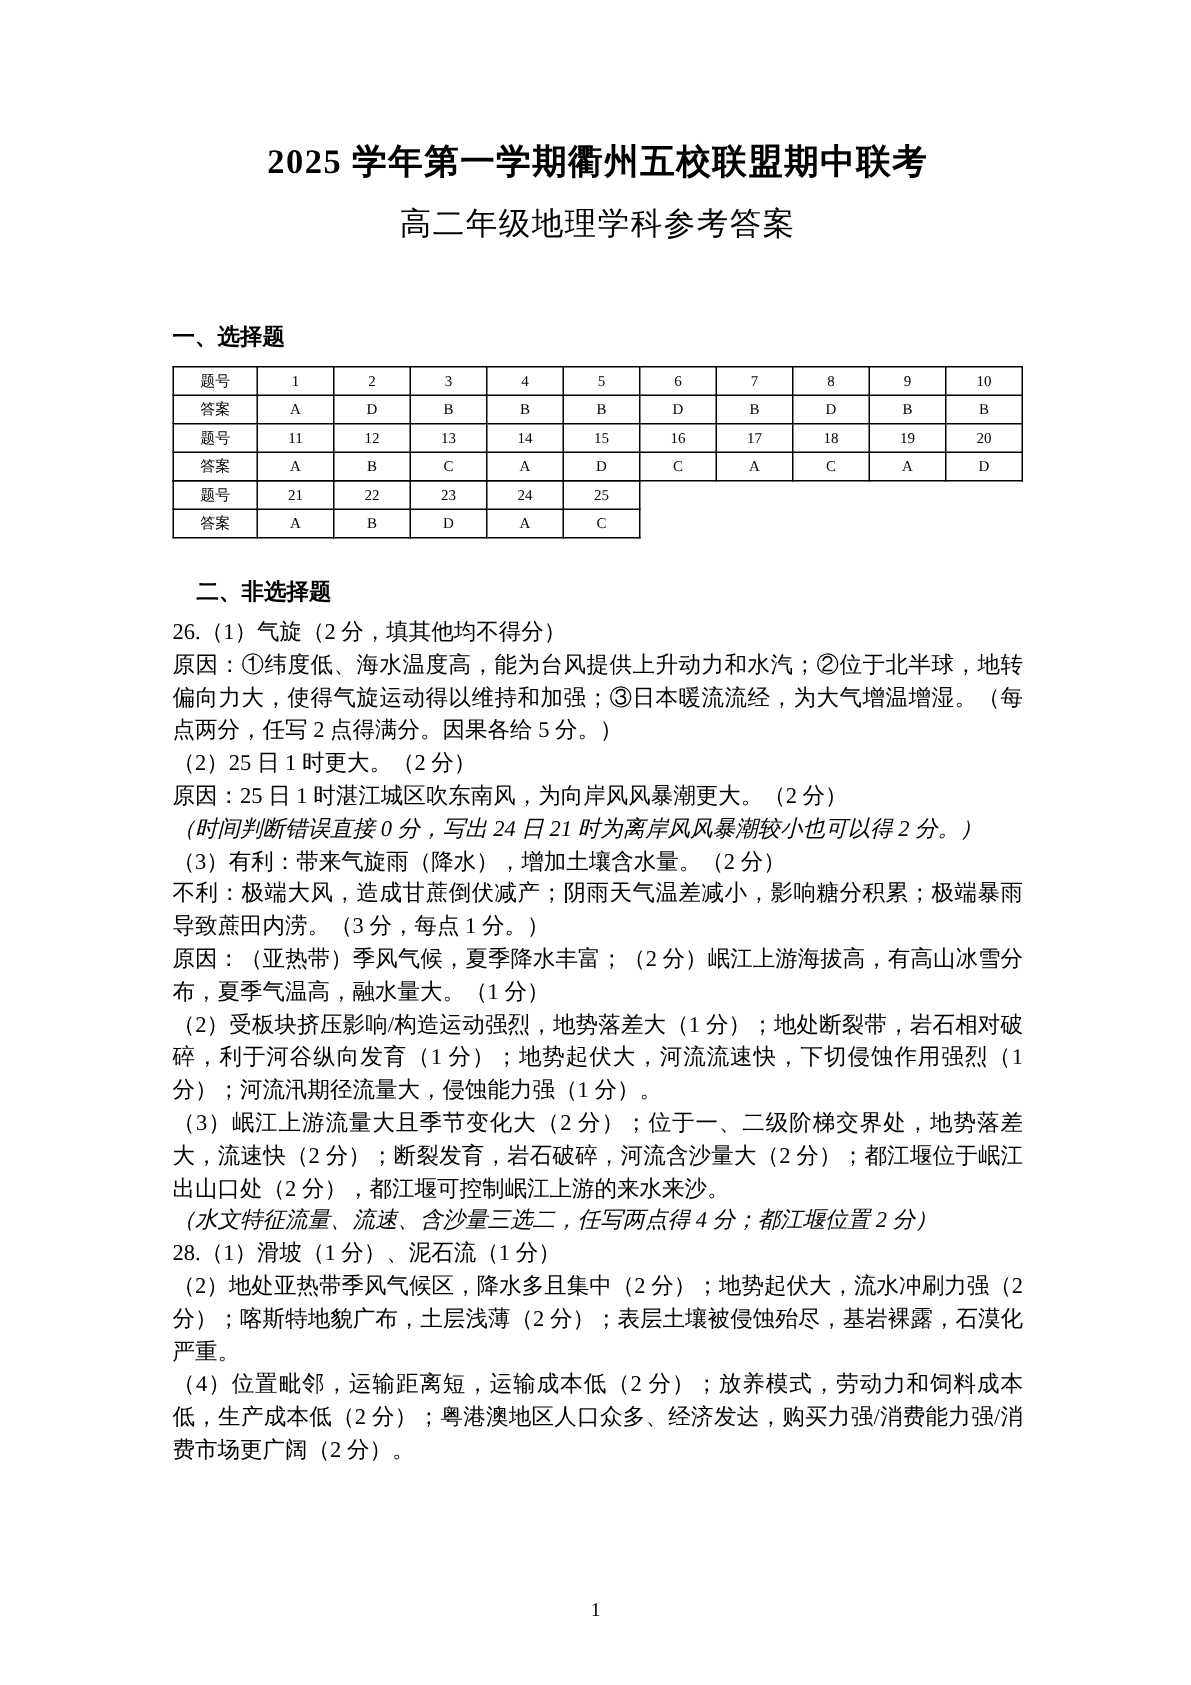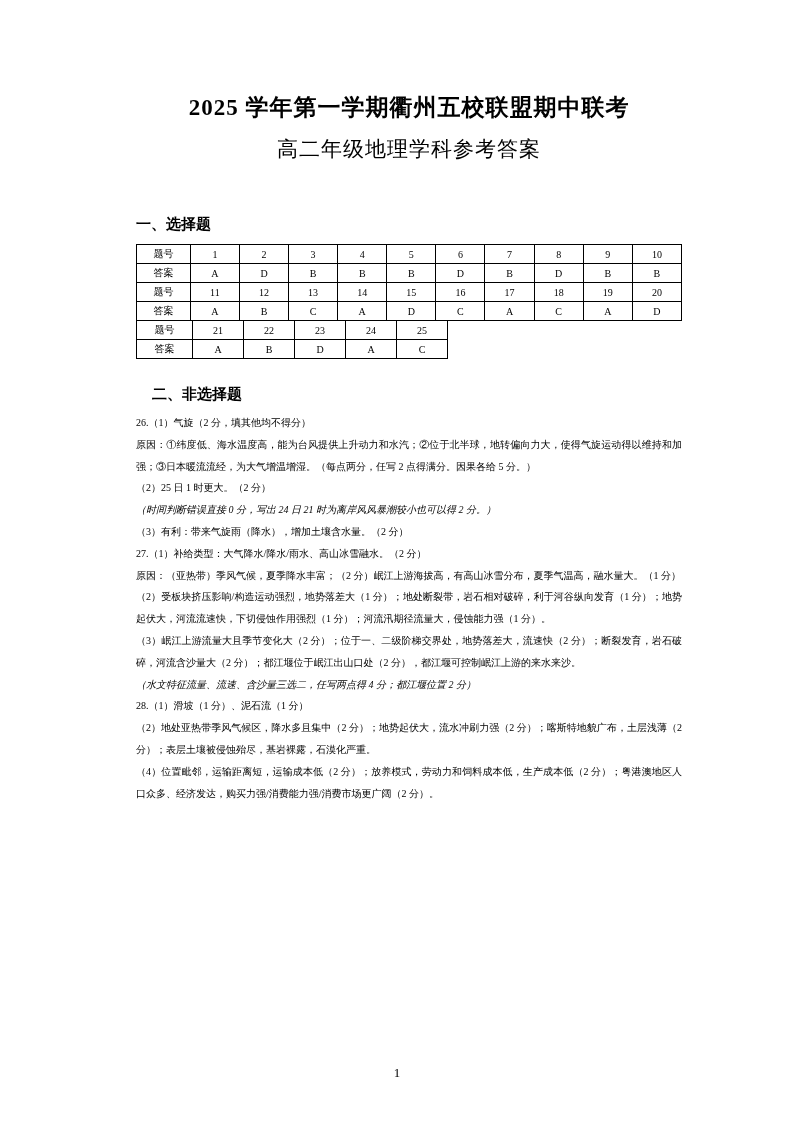--- a/index.html
+++ b/index.html
@@ -6,21 +6,20 @@
   html, body { margin: 0; padding: 0; background: #ffffff; }
   .page {
     position: relative;
     width: 794px;
     height: 1123px;
     margin: 0 auto;
     background: #ffffff;
     color: #000000;
     font-family: "Liberation Serif", "DejaVu Serif", serif;
     overflow: hidden;
-    padding-left: 21px;
   }
   .content {
     padding: 92px 112px 0 115px;
   }
   .doc-title-1 {
     font-size: 23px;
     font-weight: bold;
     text-align: center;
     margin: 0 0 12px 0;
     letter-spacing: 1px;
@@ -51,21 +50,21 @@
     font-size: 10px;
     height: 19px;
     padding: 0 2px;
     font-family: "Liberation Serif", "DejaVu Serif", serif;
   }
   table.answers td.label-col { width: 56px; }
   table.answers td.ans-col  { width: 51px; }
   table.answers.extra { margin-top: -1px; }
   .body-text p {
     margin: 0;
-    font-size: 10px;
+    font-size: 15px;
     line-height: 21.8px;
     text-align: justify;
     word-break: break-all;
   }
   .body-text p.note {
     font-weight: normal;
     font-style: italic;
   }
   .page-number {
     position: absolute;
@@ -163,23 +162,24 @@
           </tr>
         </tbody>
     </table>
 
     <div class="section-heading second">二、非选择题</div>
 
     <div class="body-text">
         <p>26.（1）气旋（2 分，填其他均不得分）</p>
         <p>原因：①纬度低、海水温度高，能为台风提供上升动力和水汽；②位于北半球，地转偏向力大，使得气旋运动得以维持和加强；③日本暖流流经，为大气增温增湿。（每点两分，任写 2 点得满分。因果各给 5 分。）</p>
         <p>（2）25 日 1 时更大。（2 分）</p>
+        <p>原因：25 日 1 时湛江城区吹东南风，为向岸风风暴潮更大。（2 分）</p>
         <p class="note">（时间判断错误直接 0 分，写出 24 日 21 时为离岸风风暴潮较小也可以得 2 分。）</p>
         <p>（3）有利：带来气旋雨（降水），增加土壤含水量。（2 分）</p>
-        <p>27.（1）补给类型：大气降水/降水/雨水、高山冰雪融水。（2 分）</p>
+        <p>不利：极端大风，造成甘蔗倒伏减产；阴雨天气温差减小，影响糖分积累；极端暴雨导致蔗田内涝。（3 分，每点 1 分。）</p>
         <p>原因：（亚热带）季风气候，夏季降水丰富；（2 分）岷江上游海拔高，有高山冰雪分布，夏季气温高，融水量大。（1 分）</p>
         <p>（2）受板块挤压影响/构造运动强烈，地势落差大（1 分）；地处断裂带，岩石相对破碎，利于河谷纵向发育（1 分）；地势起伏大，河流流速快，下切侵蚀作用强烈（1 分）；河流汛期径流量大，侵蚀能力强（1 分）。</p>
         <p>（3）岷江上游流量大且季节变化大（2 分）；位于一、二级阶梯交界处，地势落差大，流速快（2 分）；断裂发育，岩石破碎，河流含沙量大（2 分）；都江堰位于岷江出山口处（2 分），都江堰可控制岷江上游的来水来沙。</p>
         <p class="note">（水文特征流量、流速、含沙量三选二，任写两点得 4 分；都江堰位置 2 分）</p>
         <p>28.（1）滑坡（1 分）、泥石流（1 分）</p>
         <p>（2）地处亚热带季风气候区，降水多且集中（2 分）；地势起伏大，流水冲刷力强（2 分）；喀斯特地貌广布，土层浅薄（2 分）；表层土壤被侵蚀殆尽，基岩裸露，石漠化严重。</p>
         <p>（4）位置毗邻，运输距离短，运输成本低（2 分）；放养模式，劳动力和饲料成本低，生产成本低（2 分）；粤港澳地区人口众多、经济发达，购买力强/消费能力强/消费市场更广阔（2 分）。</p>
       </div>
 
   </div>

